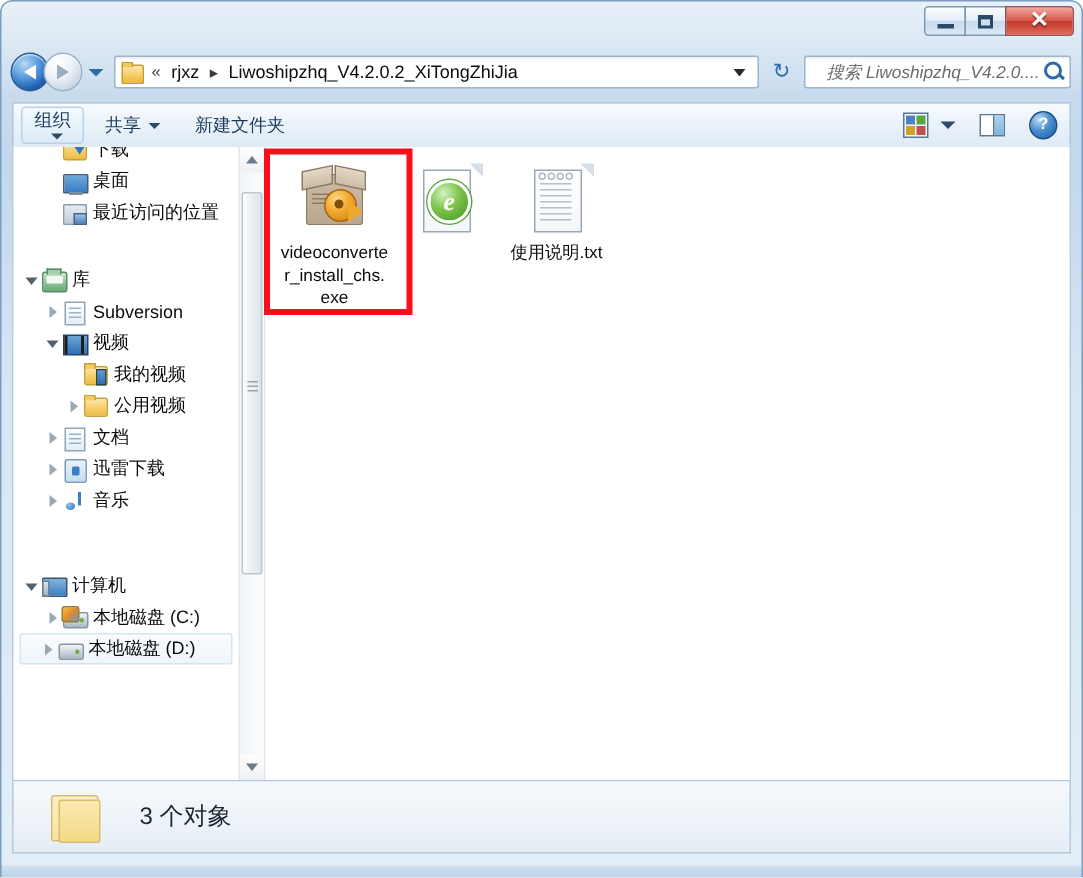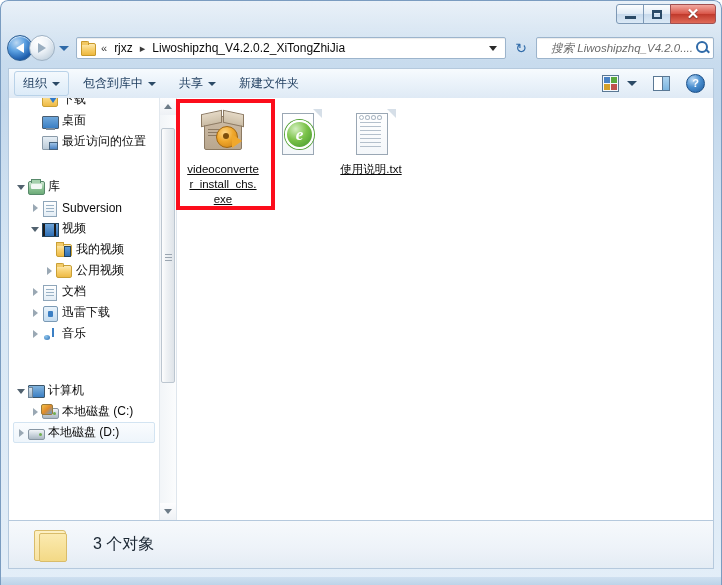--- a/index.html
+++ b/index.html
@@ -261,20 +261,21 @@
     margin-left: 5px;
     color: #1b3a5c;
     font-size: 12px;
     border: 1px solid transparent;
     border-radius: 3px;
     white-space: nowrap;
   }
   .tb-item.active {
     background: linear-gradient(to bottom, #f4f9fd 0%, #dcebf8 100%);
     border: 1px solid #b9d2e8;
+    flex-direction: column;
   }
   .tb-caret {
     margin-left: 5px;
     width: 0; height: 0;
     border-left: 4px solid transparent;
     border-right: 4px solid transparent;
     border-top: 4px solid #2b4a66;
   }
   #tb-right {
     margin-left: auto;
@@ -362,21 +363,21 @@
     align-items: center;
     padding-left: 6px;
     box-sizing: border-box;
     white-space: nowrap;
   }
   .tree-row.selected {
     background: linear-gradient(to bottom, #fafcfe 0%, #eef5fb 100%);
     border: 1px solid #d3e4f2;
     border-radius: 2px;
     margin: 0 4px 0 4px;
-    padding-left: 1px;
+    padding-left: 12px;
     height: 21px;
   }
   .twisty {
     width: 12px; height: 12px;
     flex: none;
     display: flex; align-items: center; justify-content: center;
   }
   .twisty.closed:after {
     content: "";
     width: 0; height: 0;
@@ -644,21 +645,20 @@
     position: relative;
     margin-bottom: 4px;
   }
   .file-label {
     font-size: 11.5px;
     color: #0a0a0a;
     text-align: center;
     line-height: 15px;
     word-break: break-all;
     width: 72px;
-    text-decoration: underline;
   }
 
   
   .icon-installer .box-back {
     position: absolute; left: 5px; top: 6px;
     width: 36px; height: 32px;
     background: linear-gradient(to bottom, #cdbca6 0%, #b9a78f 100%);
     border: 1px solid #8c7a63;
     border-radius: 2px;
   }
@@ -854,24 +854,20 @@
       </div>
     </div>
   </div>
 
   <div id="toolbar">
     <div class="tb-item active">
       <span>组织</span>
       <span class="tb-caret"></span>
     </div>
     <div class="tb-item">
-      <span>包含到库中</span>
-      <span class="tb-caret"></span>
-    </div>
-    <div class="tb-item">
       <span>共享</span>
       <span class="tb-caret"></span>
     </div>
     <div class="tb-item">
       <span>新建文件夹</span>
     </div>
 
     <div id="tb-right">
       <div id="view-icon">
         <i></i>

